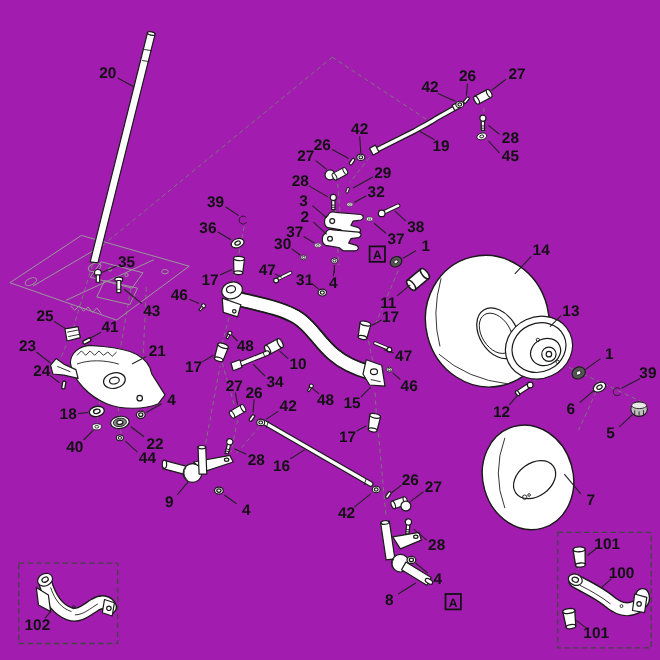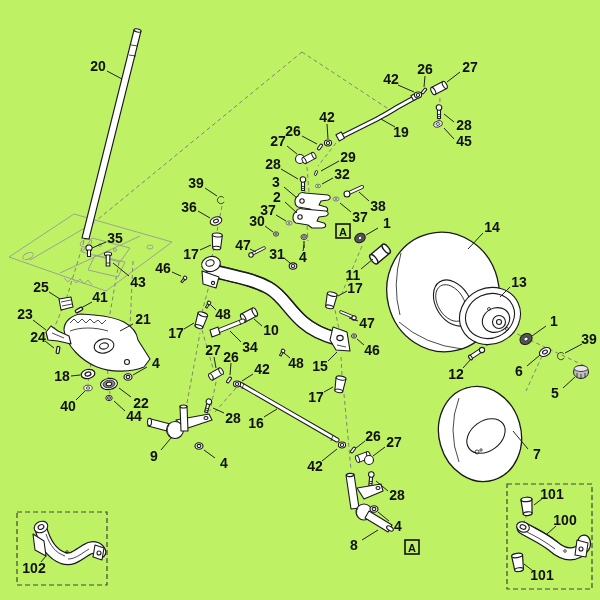--- a/index.html
+++ b/index.html
@@ -1,16 +1,16 @@
 <!DOCTYPE html>
 <html><head>
 <meta charset="utf-8">
 <style>
   html,body{margin:0;padding:0;background:#fff;width:600px;height:600px;overflow:hidden}
-  #stage{position:relative;width:600px;height:600px;background:#bef264}
+  #stage{position:relative;width:600px;height:600px;background:#a21caf}
   svg{display:block}
   .callout{font:bold 14px "Liberation Sans",sans-serif;fill:#111;text-anchor:middle;cursor:pointer}
   .marker{font:bold 11px "Liberation Sans",sans-serif;fill:#111;text-anchor:middle}
   .marker-box{fill:none;stroke:#111;stroke-width:1.6}
   .leader{stroke:#222;stroke-width:1}
   .dashed-box{fill:none;stroke:#444;stroke-width:1.2;stroke-dasharray:5 3}
   .part{fill:#fff;stroke:#1a1a1a;stroke-width:1.1;stroke-linejoin:round}
   .darkp{fill:#555;stroke:#1a1a1a;stroke-width:1}
   .thin{fill:none;stroke:#1a1a1a;stroke-width:0.8}
   .gray{fill:none;stroke:#999;stroke-width:0.9}

